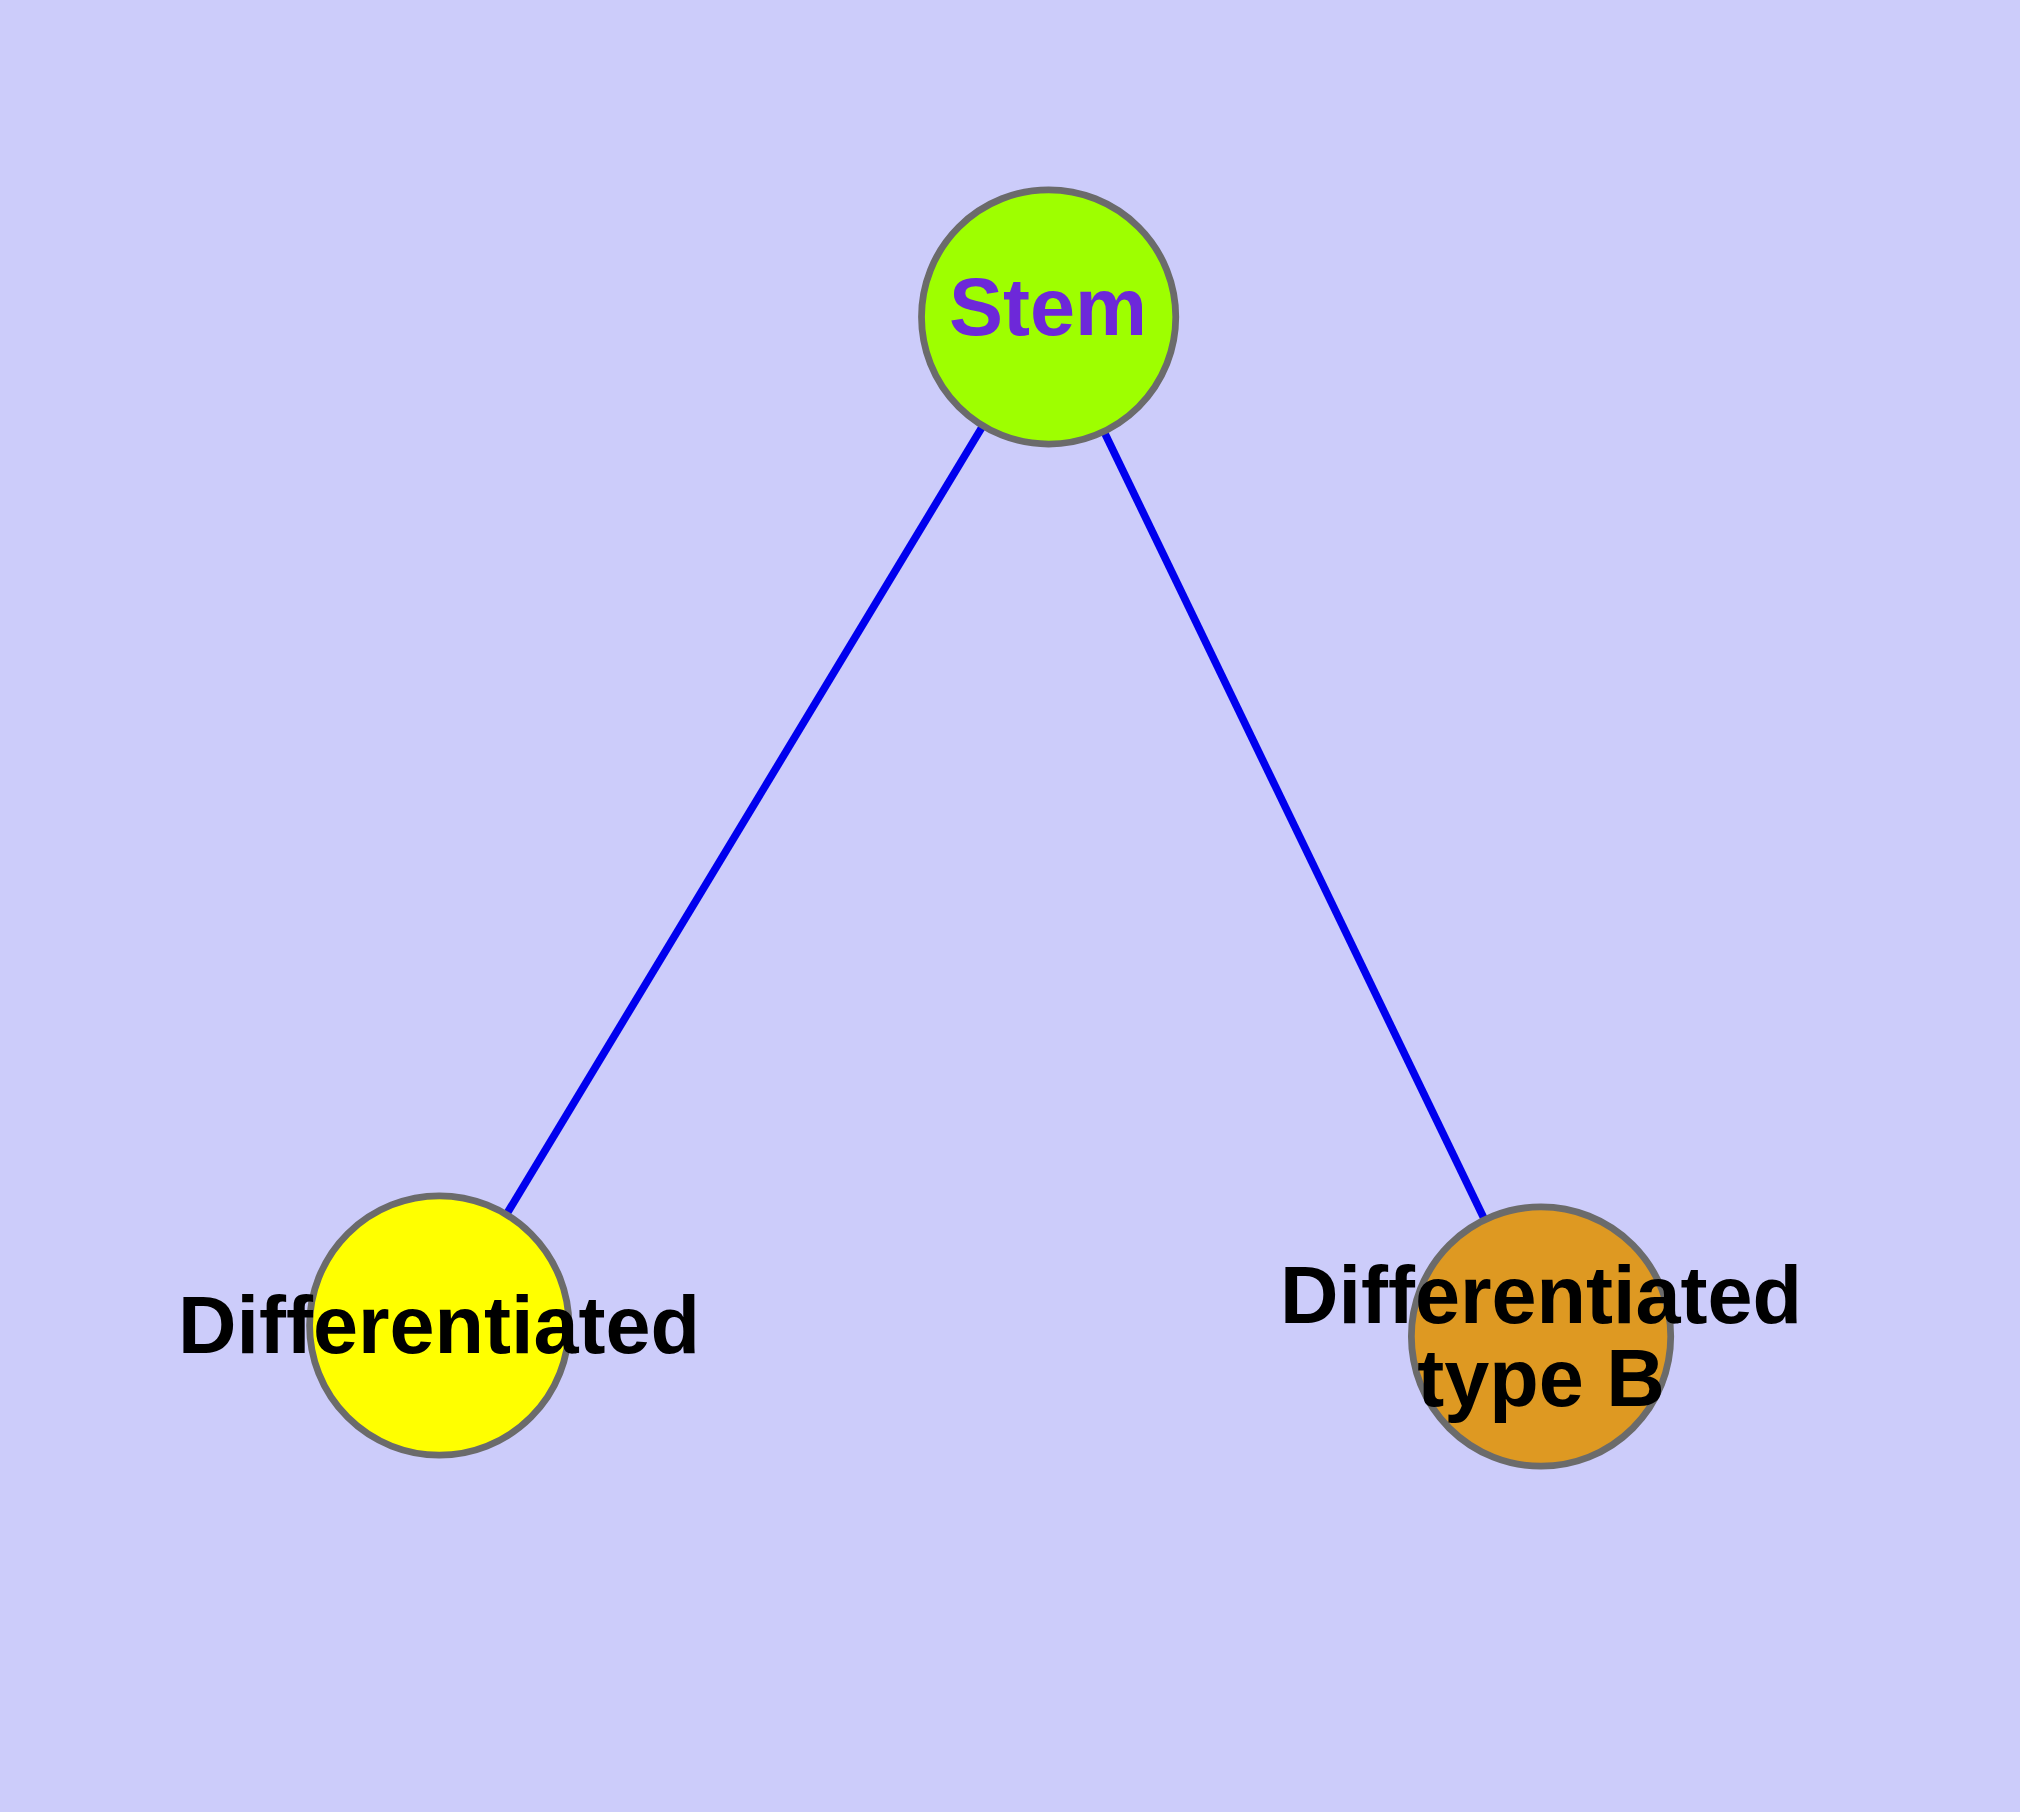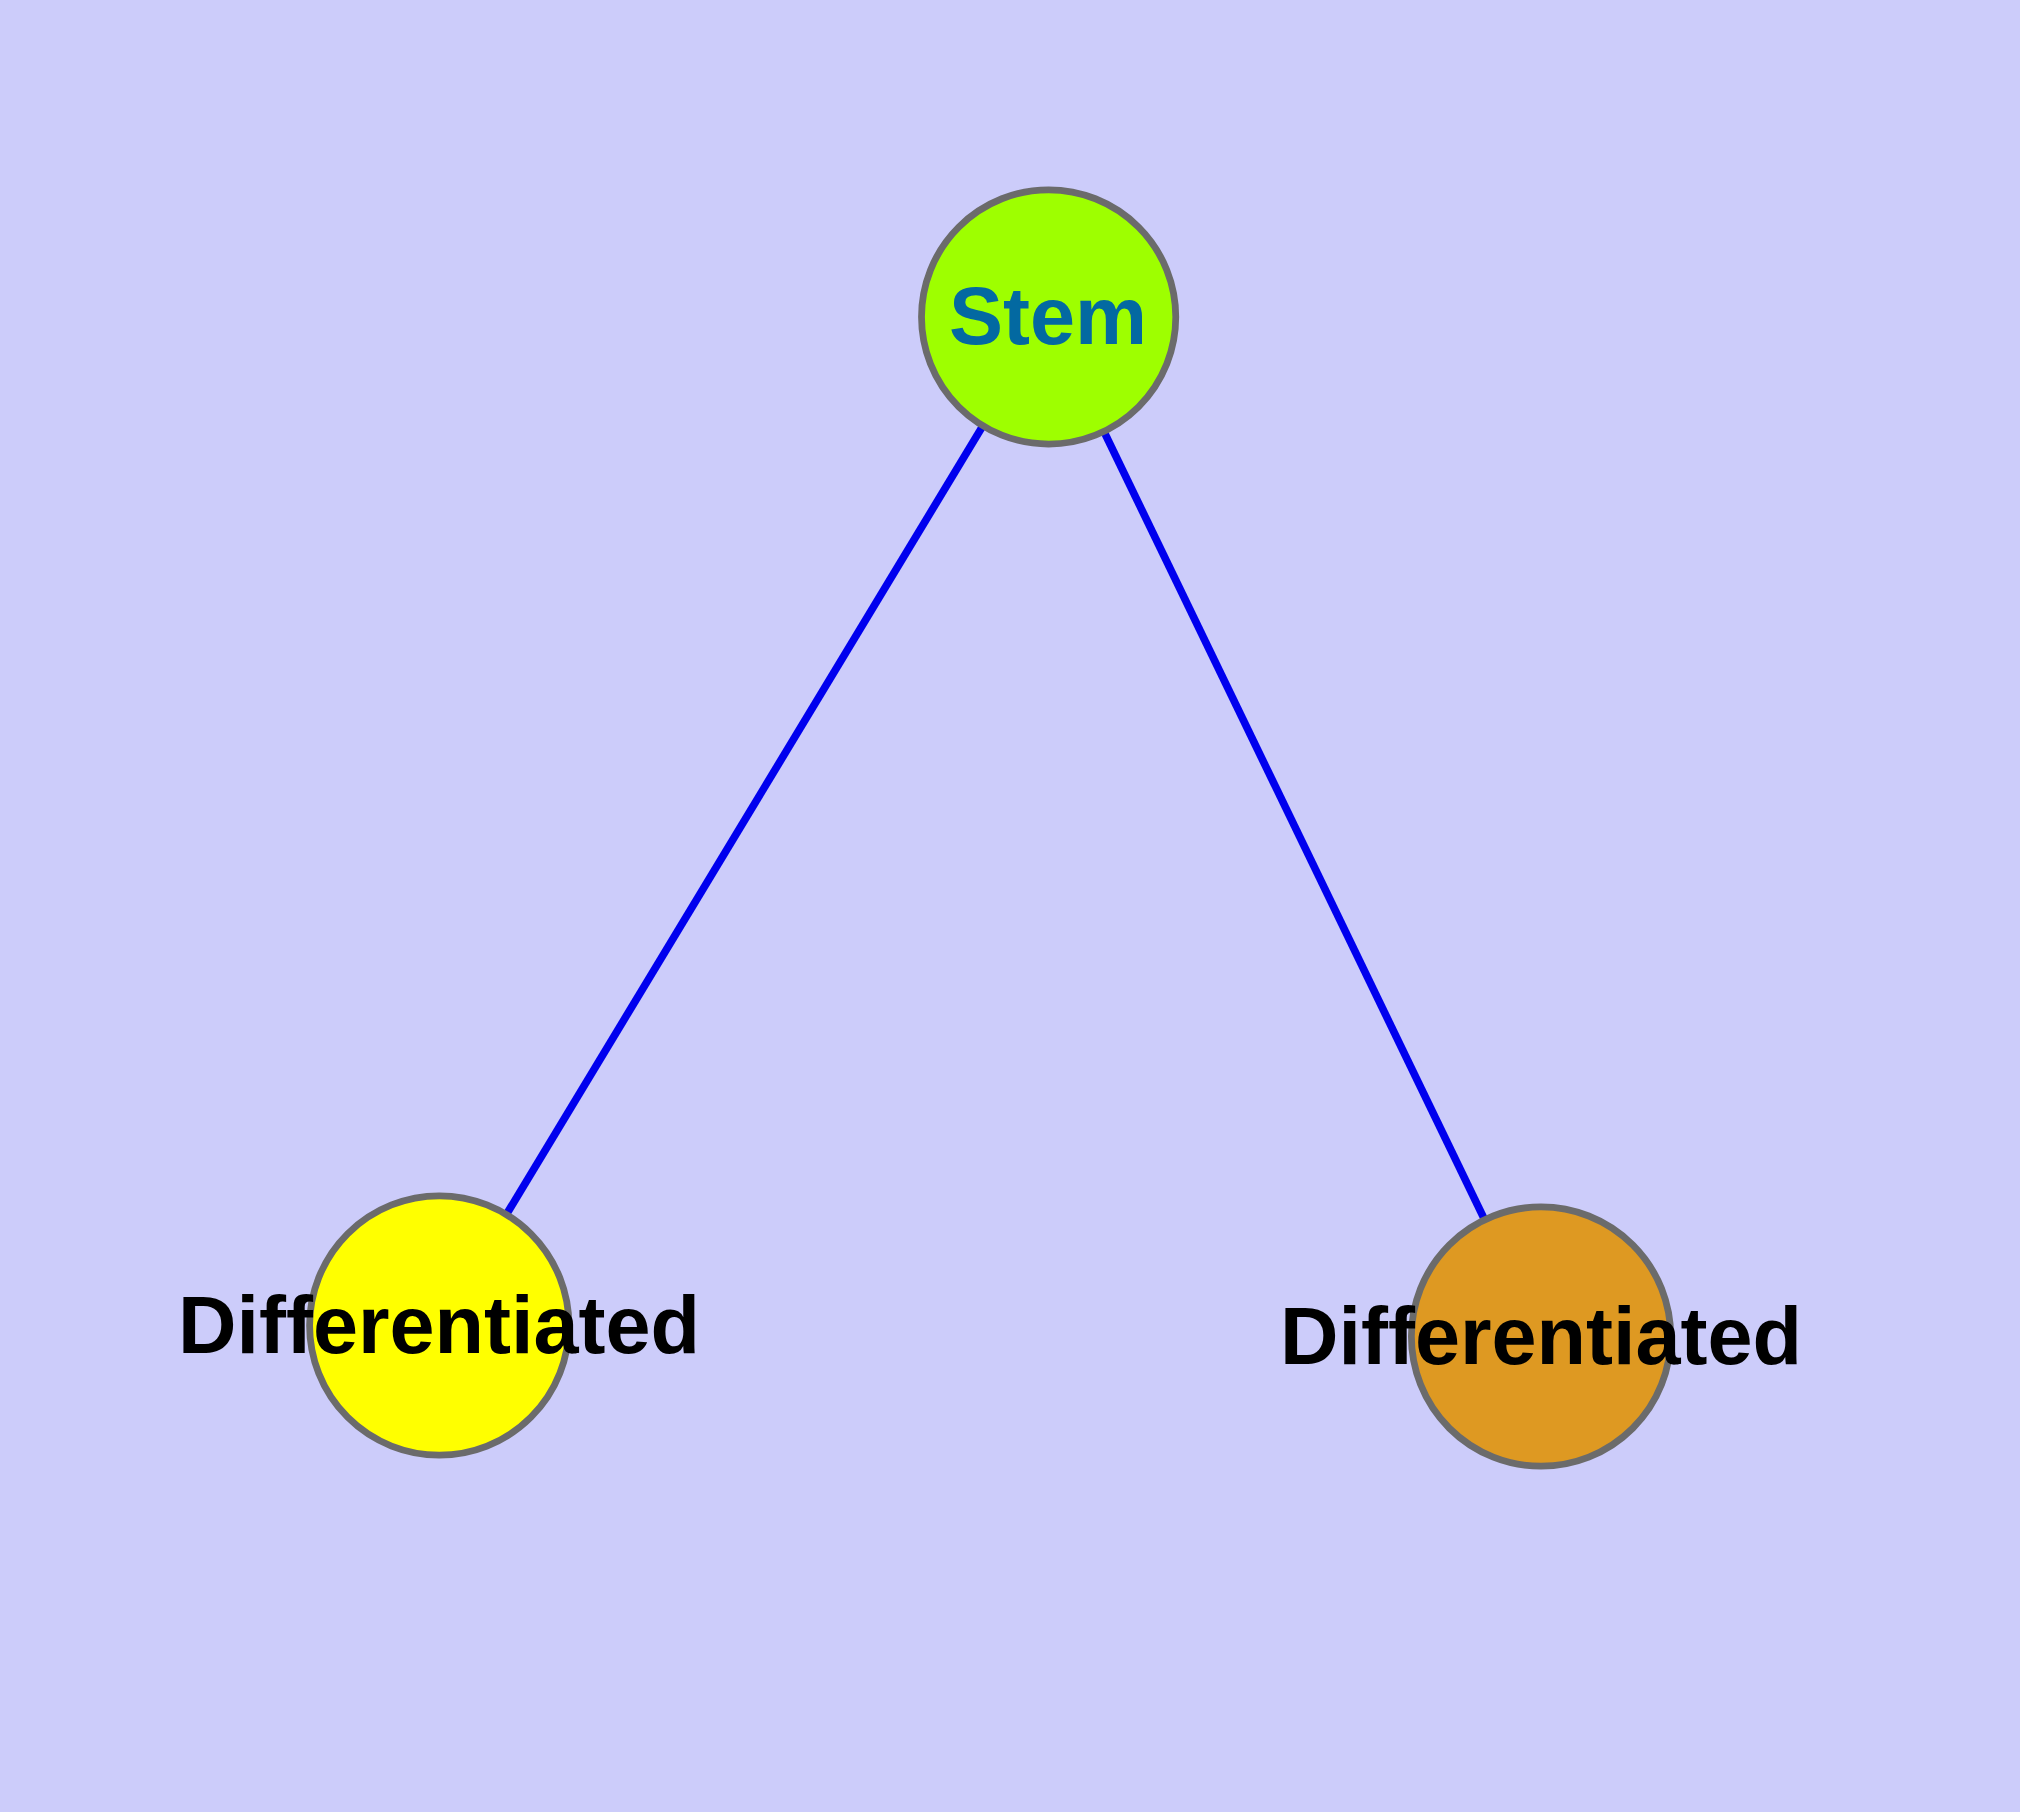--- a/index.html
+++ b/index.html
@@ -51,19 +51,19 @@
         <line x1="1237" y1="374" x2="1818" y2="1577" stroke="#0000ee" stroke-width="9" stroke-linecap="butt"></line>
       </g>
     <g id="node-layer">
         <circle cx="1237" cy="374" r="150" fill="#9eff00" stroke="#6b6b6b" stroke-width="8"></circle>
         <circle cx="518" cy="1564" r="153" fill="#ffff00" stroke="#6b6b6b" stroke-width="8"></circle>
         <circle cx="1818" cy="1577" r="153" fill="#de9922" stroke="#6b6b6b" stroke-width="8"></circle>
       </g>
   </svg>
 
   <div id="label-layer">
-      <div class="node-label" style="left: 1048px; top: 317px; font-size: 81px; color: #0369a1;"><div>Stem</div></div>
+      <div class="node-label" style="left: 1048px; top: 308px; font-size: 81px; color: #6d28d9;"><div>Stem</div></div>
       <div class="node-label" style="left: 439px; top: 1326px; font-size: 81px; color: rgb(0, 0, 0);"><div>Differentiated</div></div>
-      <div class="node-label" style="left: 1541px; top: 1337px; font-size: 81px; color: rgb(0, 0, 0);"><div>Differentiated</div></div>
+      <div class="node-label" style="left: 1541px; top: 1337px; font-size: 81px; color: rgb(0, 0, 0);"><div>Differentiated</div><div>type B</div></div>
     </div>
 
 </div>
 
 
 </body></html>

